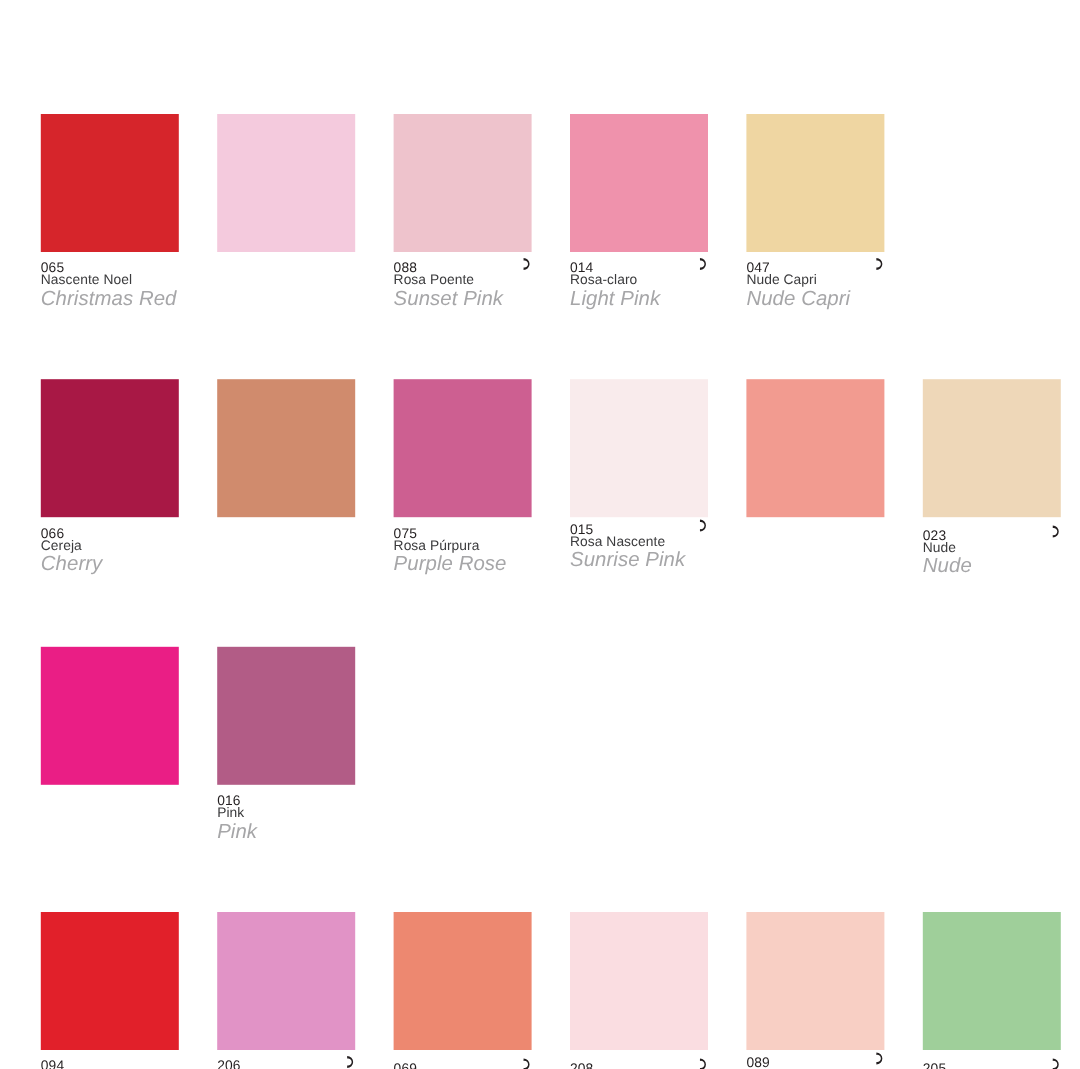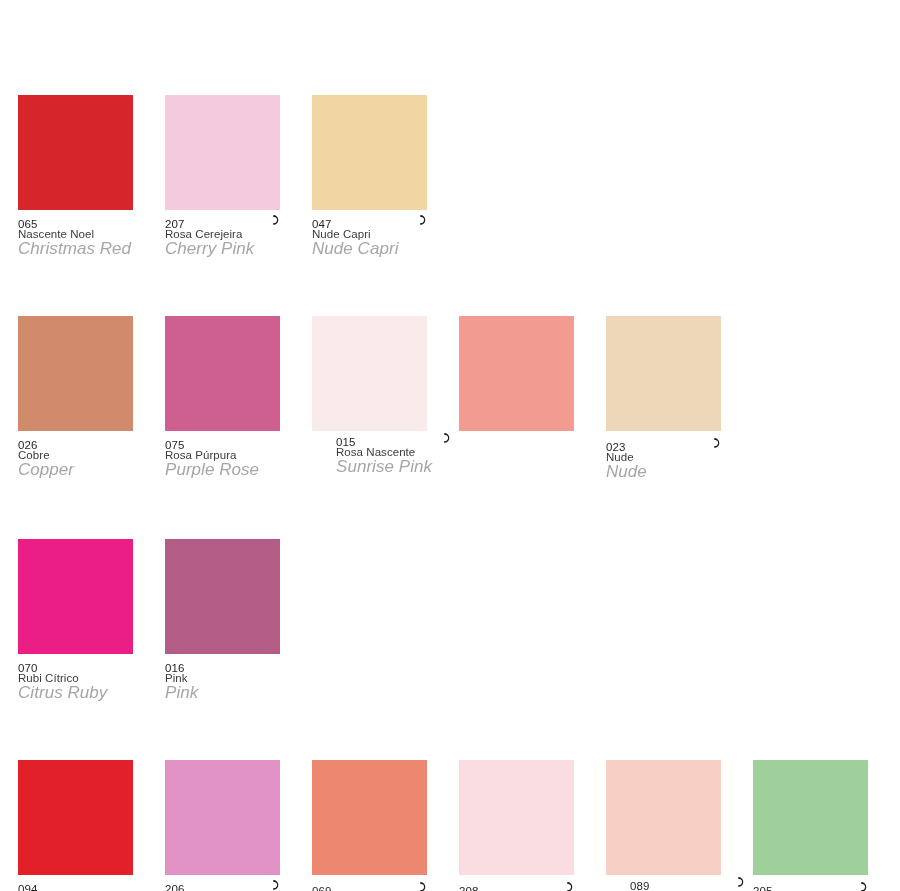--- a/index.html
+++ b/index.html
@@ -14,21 +14,21 @@
     font-family: "Liberation Sans", sans-serif;
     -webkit-font-smoothing: antialiased;
     overflow: hidden;
   }
 
   #swatch-grid {
     position: relative;
     width: 848px;
     height: 891px;
     box-sizing: border-box;
-    padding: 95px 0 0 0;
+    padding: 95px 0 0 16px;
   }
 
   .grid-rows {
     display: flex;
     flex-direction: column;
     gap: 61px;
   }
 
   .swatch-row {
     display: flex;
@@ -87,67 +87,83 @@
   .swatch-name-en {
     font-size: 17px;
     color: #a6a6a8;
     font-style: italic;
     line-height: 13.5px;
     letter-spacing: 0.05px;
     white-space: nowrap;
   }
 
   
-  .nudge-up-3 .swatch-meta { margin-top: -3px; margin-left: 24px; }
+  .nudge-up-3 .swatch-meta { margin-top: -3px; }
   .nudge-up-2 .swatch-meta { margin-top: -2px; }
   .nudge-down-2 .swatch-meta { margin-top: 2px; }
 </style>
 </head>
 <body>
 
 <div id="swatch-grid">
   <div class="grid-rows">
       <div class="swatch-row">
         <div class="swatch-cell">
           <div class="swatch-chip" style="background: rgb(214, 37, 43);"></div>
           <div class="swatch-meta">
             <div class="swatch-codeline"><span class="swatch-code">065</span></div>
             <div class="swatch-name-pt">Nascente Noel</div>
             <div class="swatch-name-en">Christmas Red</div>
           </div>
         </div>
         <div class="swatch-cell">
           <div class="swatch-chip" style="background: rgb(244, 202, 221);"></div>
-          <div class="swatch-meta">
-            <div class="swatch-codeline"><span class="swatch-code">207</span><svg class="recycle-icon" viewBox="0 0 14 14">
-                <path d="M4.3 2.0 A5.0 5.0 0 1 1 4.3 12.0 L4.3 9.9 A3.0 3.0 0 1 0 4.3 4.1 Z" fill="#231f20"></path>
-              </svg></div>
-            <div class="swatch-name-pt">Rosa Cerejeira</div>
-            <div class="swatch-name-en">Cherry Pink</div>
+        </div>
+        <div class="swatch-cell">
+          <div class="swatch-chip" style="background: rgb(238, 195, 204);"></div>
+          <div class="swatch-meta">
+            <div class="swatch-codeline"><span class="swatch-code">088</span><svg class="recycle-icon" viewBox="0 0 14 14">
+                <path d="M4.3 2.0 A5.0 5.0 0 1 1 4.3 12.0 L4.3 9.9 A3.0 3.0 0 1 0 4.3 4.1 Z" fill="#231f20"></path>
+              </svg></div>
+            <div class="swatch-name-pt">Rosa Poente</div>
+            <div class="swatch-name-en">Sunset Pink</div>
+          </div>
+        </div>
+        <div class="swatch-cell">
+          <div class="swatch-chip" style="background: rgb(239, 146, 172);"></div>
+          <div class="swatch-meta">
+            <div class="swatch-codeline"><span class="swatch-code">014</span><svg class="recycle-icon" viewBox="0 0 14 14">
+                <path d="M4.3 2.0 A5.0 5.0 0 1 1 4.3 12.0 L4.3 9.9 A3.0 3.0 0 1 0 4.3 4.1 Z" fill="#231f20"></path>
+              </svg></div>
+            <div class="swatch-name-pt">Rosa-claro</div>
+            <div class="swatch-name-en">Light Pink</div>
           </div>
         </div>
         <div class="swatch-cell">
           <div class="swatch-chip" style="background: rgb(239, 214, 162);"></div>
           <div class="swatch-meta">
             <div class="swatch-codeline"><span class="swatch-code">047</span><svg class="recycle-icon" viewBox="0 0 14 14">
                 <path d="M4.3 2.0 A5.0 5.0 0 1 1 4.3 12.0 L4.3 9.9 A3.0 3.0 0 1 0 4.3 4.1 Z" fill="#231f20"></path>
               </svg></div>
             <div class="swatch-name-pt">Nude Capri</div>
             <div class="swatch-name-en">Nude Capri</div>
           </div>
         </div>
       </div>
       <div class="swatch-row">
         <div class="swatch-cell">
+          <div class="swatch-chip" style="background: rgb(168, 24, 69);"></div>
+          <div class="swatch-meta">
+            <div class="swatch-codeline"><span class="swatch-code">066</span></div>
+            <div class="swatch-name-pt">Cereja</div>
+            <div class="swatch-name-en">Cherry</div>
+          </div>
+        </div>
+        <div class="swatch-cell">
           <div class="swatch-chip" style="background: rgb(208, 139, 109);"></div>
-          <div class="swatch-meta">
-            <div class="swatch-codeline"><span class="swatch-code">026</span></div>
-            <div class="swatch-name-pt">Cobre</div>
-            <div class="swatch-name-en">Copper</div>
-          </div>
         </div>
         <div class="swatch-cell">
           <div class="swatch-chip" style="background: rgb(205, 95, 145);"></div>
           <div class="swatch-meta">
             <div class="swatch-codeline"><span class="swatch-code">075</span></div>
             <div class="swatch-name-pt">Rosa Púrpura</div>
             <div class="swatch-name-en">Purple Rose</div>
           </div>
         </div>
         <div class="swatch-cell nudge-up-3">
@@ -170,25 +186,20 @@
                 <path d="M4.3 2.0 A5.0 5.0 0 1 1 4.3 12.0 L4.3 9.9 A3.0 3.0 0 1 0 4.3 4.1 Z" fill="#231f20"></path>
               </svg></div>
             <div class="swatch-name-pt">Nude</div>
             <div class="swatch-name-en">Nude</div>
           </div>
         </div>
       </div>
       <div class="swatch-row">
         <div class="swatch-cell">
           <div class="swatch-chip" style="background: rgb(234, 30, 133);"></div>
-          <div class="swatch-meta">
-            <div class="swatch-codeline"><span class="swatch-code">070</span></div>
-            <div class="swatch-name-pt">Rubi Cítrico</div>
-            <div class="swatch-name-en">Citrus Ruby</div>
-          </div>
         </div>
         <div class="swatch-cell">
           <div class="swatch-chip" style="background: rgb(178, 92, 134);"></div>
           <div class="swatch-meta">
             <div class="swatch-codeline"><span class="swatch-code">016</span></div>
             <div class="swatch-name-pt">Pink</div>
             <div class="swatch-name-en">Pink</div>
           </div>
         </div>
       </div>

